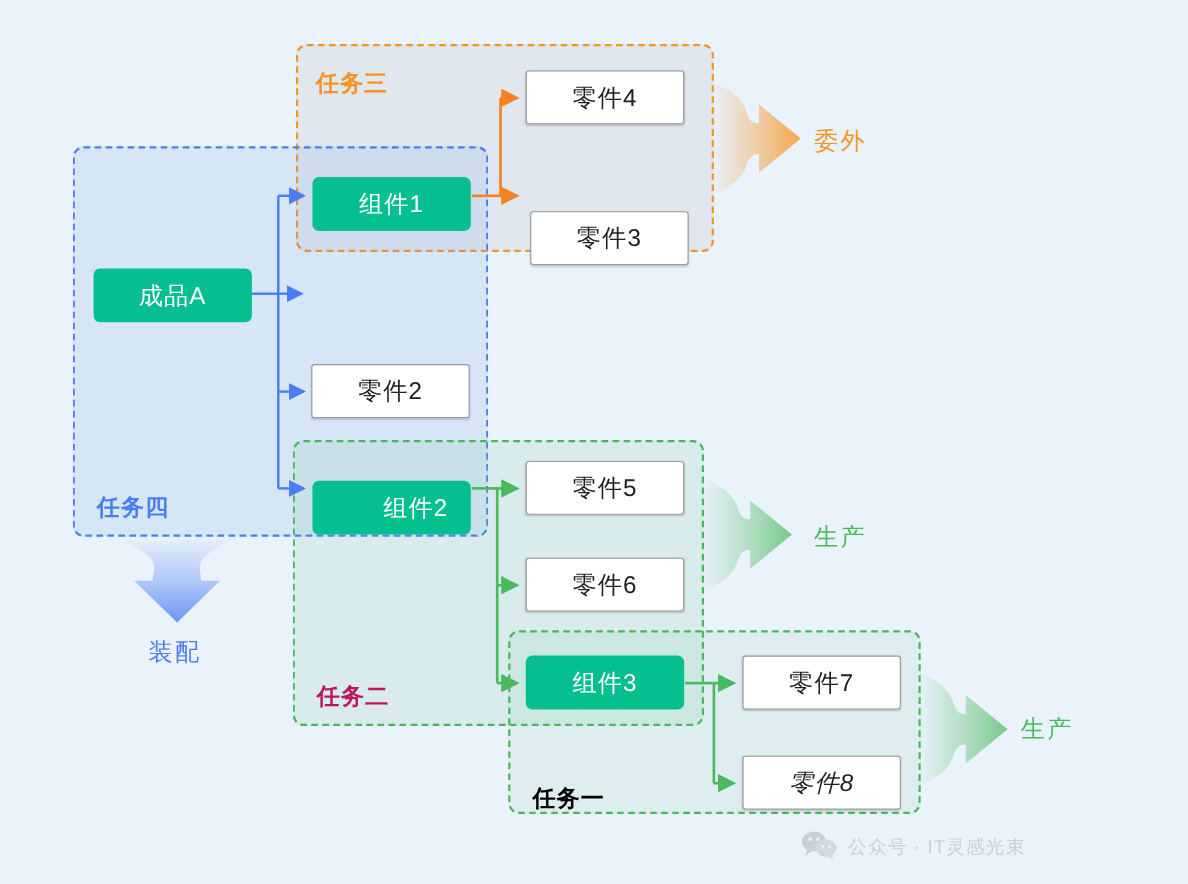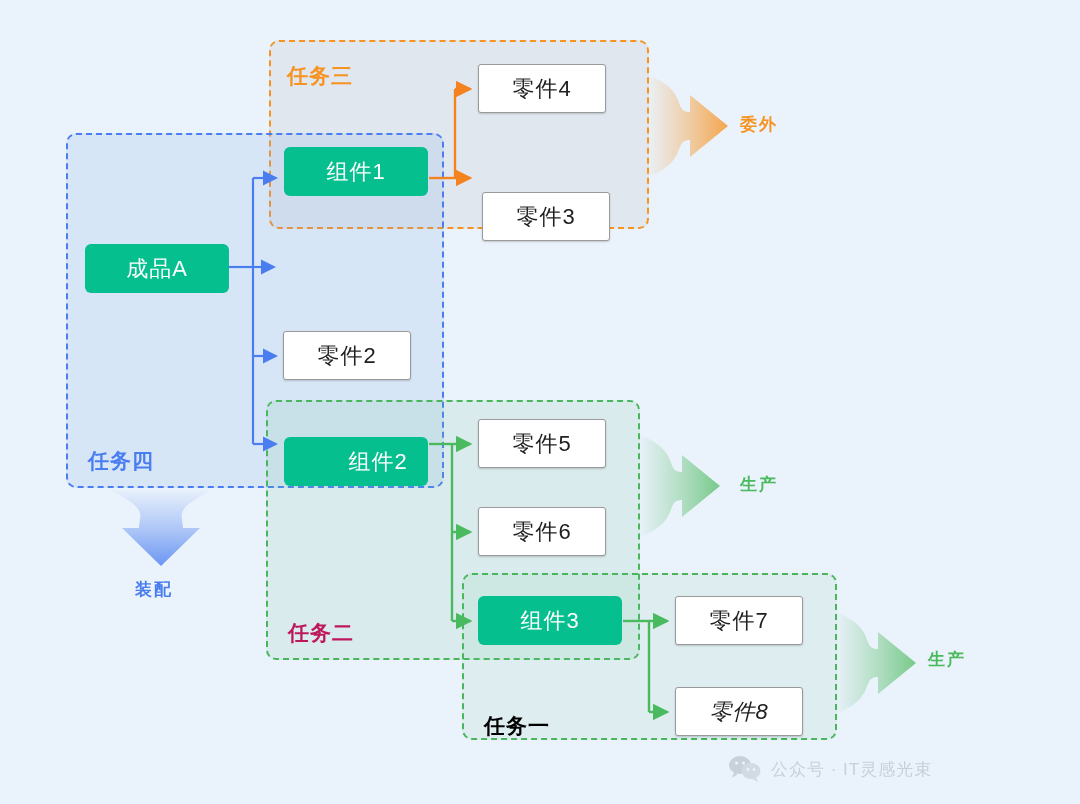--- a/index.html
+++ b/index.html
@@ -74,26 +74,26 @@
     border-radius: 6px;
     height: 49px;
     width: 144px;
   }
   .node.white {
     background: #ffffff;
     color: #202020;
     border: 1px solid #9a9a9a;
     border-radius: 3px;
     height: 49px;
-    width: 128px;
+    width: 144px;
     box-shadow: 0 1px 2px rgba(0,0,0,0.18);
   }
 
   #node-chengpinA { left: 85px;  top: 244px; }
-  #node-zujian1   { left: 284px; top: 147px; }
+  #node-zujian1   { left: 284px; top: 161px; }
   #node-zujian2   { left: 284px; top: 437px; padding-left: 44px; }
   #node-zujian3   { left: 478px; top: 596px; }
 
   #node-lingjian1 { left: 281px; top: 242px; }
   #node-lingjian2 { left: 283px; top: 331px; }
   #node-lingjian3 { left: 482px; top: 152px; margin-top: 40px; }
   #node-lingjian4 { left: 478px; top: 64px;  }
   #node-lingjian5 { left: 478px; top: 419px; }
   #node-lingjian6 { left: 478px; top: 507px; }
   #node-lingjian7 { left: 675px; top: 596px; }
@@ -103,22 +103,22 @@
   #wires {
     position: absolute;
     left: 0; top: 0;
     width: 1080px; height: 804px;
     pointer-events: none;
   }
 
   
   .flow-label {
     position: absolute;
-    font-size: 17px;
-    font-weight: bold;
+    font-size: 22px;
+    font-weight: normal;
     letter-spacing: 2px;
     white-space: nowrap;
   }
   #flow-label-weiwai  { left: 740px; top: 113px; color: #f79321; }
   #flow-label-shengchan1 { left: 740px; top: 473px; color: #4aba5e; }
   #flow-label-shengchan2 { left: 928px; top: 648px; color: #4aba5e; }
   #flow-label-zhuangpei  { left: 135px; top: 578px; color: #4a7ef0; }
 
   
   #watermark {

